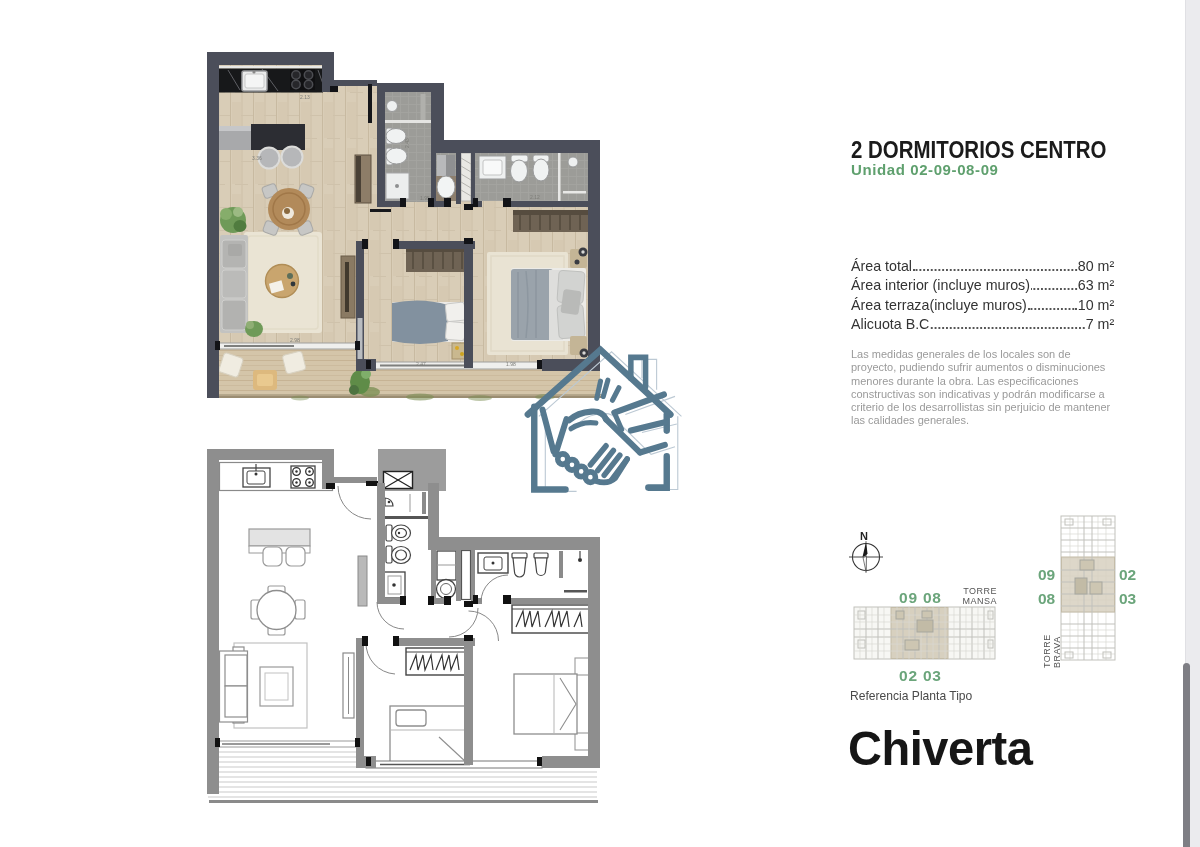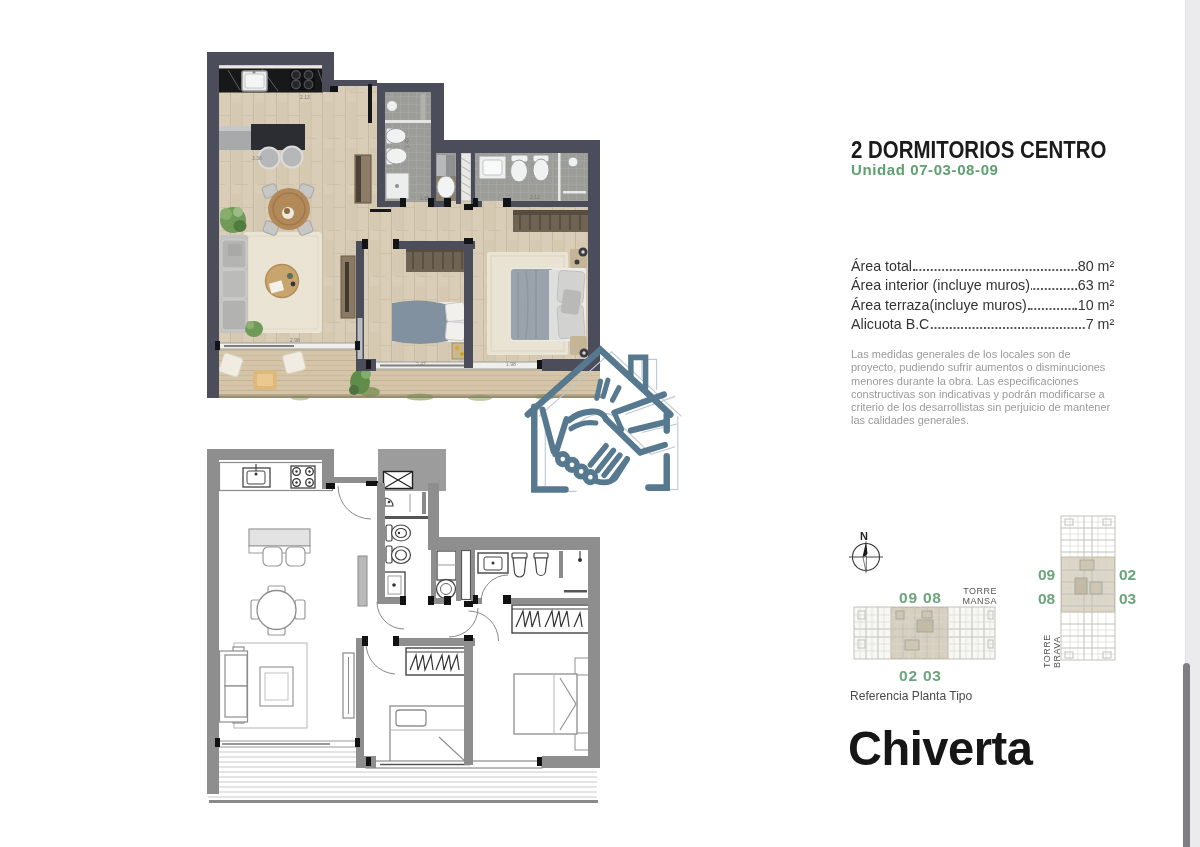--- a/index.html
+++ b/index.html
@@ -717,21 +717,21 @@
   <text x="1038" y="604" font-family="Liberation Sans, sans-serif" font-size="15.5" font-weight="700" fill="#6ba57b">08</text>
 
   <text x="1119" y="604" font-family="Liberation Sans, sans-serif" font-size="15.5" font-weight="700" fill="#6ba57b">03</text>
 
   <text x="-668" y="1050" transform="rotate(-90)" font-family="Liberation Sans, sans-serif" font-size="9" fill="#555" letter-spacing=".5">TORRE</text>
   <text x="-668" y="1060" transform="rotate(-90)" font-family="Liberation Sans, sans-serif" font-size="9" fill="#555" letter-spacing=".5">BRAVA</text>
 </svg>
 
 <div class="abs" style="left:851px;top:137px;font-size:23px;font-weight:700;color:#1b1b1b;white-space:nowrap;transform:scaleX(.89);transform-origin:0 0;">2 DORMITORIOS CENTRO</div>
 
-<div class="abs" style="left:851px;top:161px;font-size:15px;font-weight:700;color:#5fa06e;white-space:nowrap;letter-spacing:0.6px;">Unidad 07-03-08-09</div>
+<div class="abs" style="left:851px;top:161px;font-size:15px;font-weight:700;color:#5fa06e;white-space:nowrap;letter-spacing:0.6px;">Unidad 02-09-08-09</div>
 
 <div class="abs" style="left:851px;top:257px;width:277px;font-size:15px;color:#333;transform:scaleX(.95);transform-origin:0 0;">
   <div style="display:flex;align-items:baseline;height:19.4px;">
       <span style="white-space:nowrap;">Área total</span>
       <span style="flex:1;border-bottom:2px dotted #555;margin:0 1px 2px 1px;"></span>
       <span>80 m²</span>
     </div>
   <div style="display:flex;align-items:baseline;height:19.4px;">
       <span style="white-space:nowrap;">Área interior (incluye muros)</span>
       <span style="flex:1;border-bottom:2px dotted #555;margin:0 1px 2px 1px;"></span>

